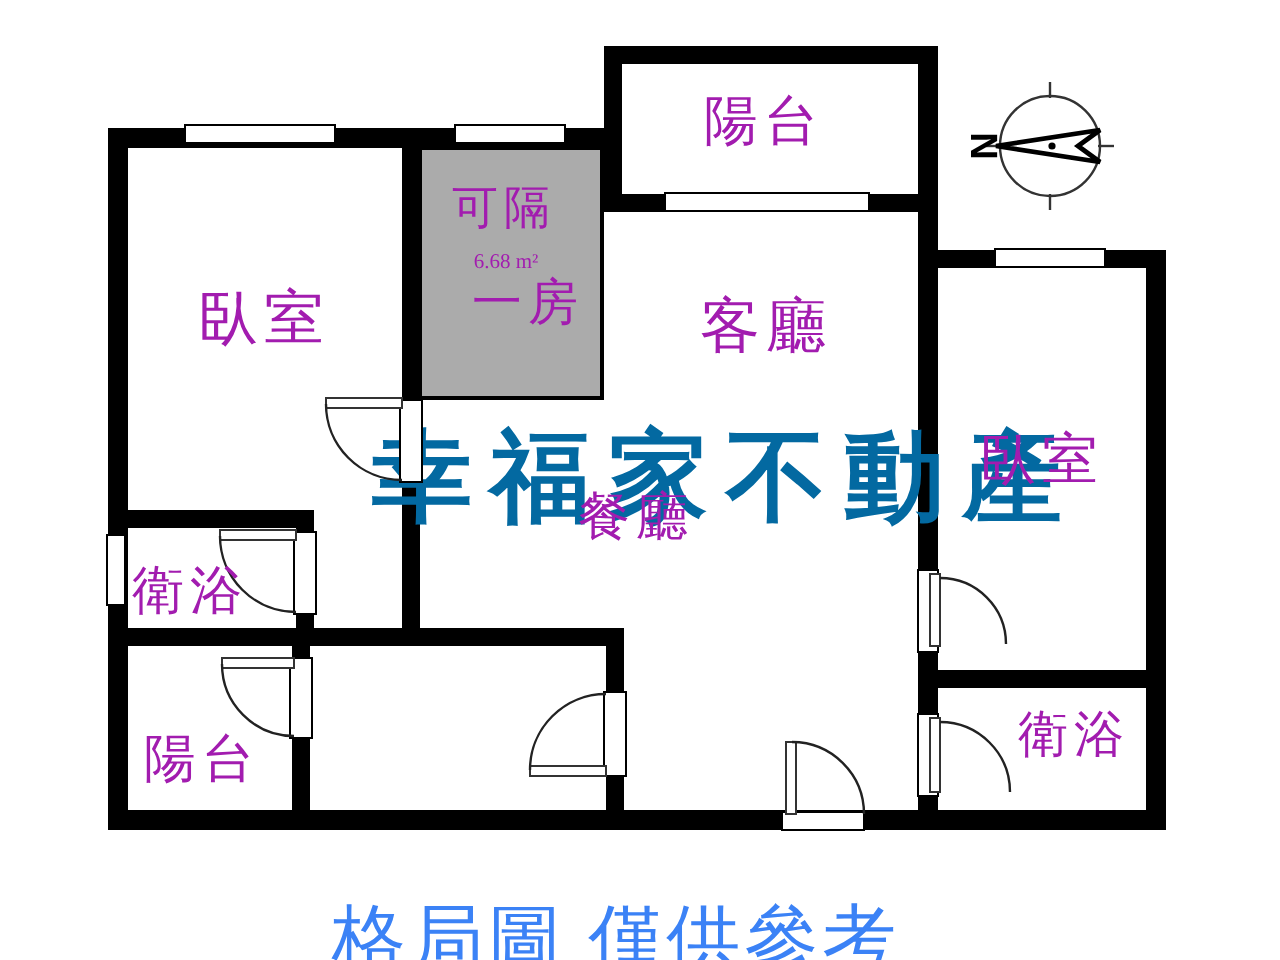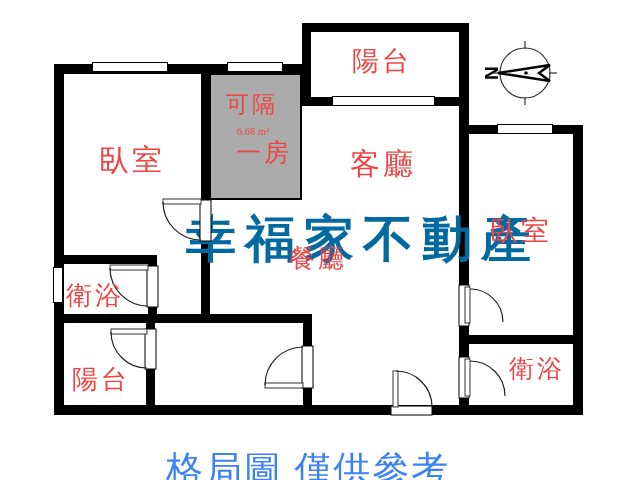--- a/index.html
+++ b/index.html
@@ -6,21 +6,21 @@
   .canvas{position:relative;width:640px;height:480px;background:#fff;overflow:hidden;
           font-family:"Liberation Serif","DejaVu Serif",serif;}
   .wall{position:absolute;background:#000;z-index:2;}
   .grayroom{position:absolute;left:209px;top:73px;width:93px;height:127px;
             background:#ababab;border:2px solid #000;box-sizing:border-box;z-index:1;}
   .win{position:absolute;background:#fff;border:1px solid #000;box-sizing:border-box;z-index:3;}
   .overlay{position:absolute;left:0;top:0;z-index:5;}
   .wm{position:absolute;left:323px;top:239px;transform:translate(-50%,-50%);
       z-index:4;font-family:"Liberation Sans","DejaVu Sans",sans-serif;
       font-weight:bold;font-size:50px;letter-spacing:9px;color:#9d9d9d;white-space:nowrap;}
-  .lbl{position:absolute;transform:translate(-50%,-50%);color:#ef4444;z-index:6;
+  .lbl{position:absolute;transform:translate(-50%,-50%);color:#a21caf;z-index:6;
        white-space:nowrap;letter-spacing:3px;line-height:1;}
   .caption{position:absolute;left:308px;top:446px;transform:translate(-50%,-50%);
            font-size:37px;color:#3b82f6;letter-spacing:2px;white-space:nowrap;z-index:6;margin-top:24px;}
   .area{font-size:10.5px;letter-spacing:0;text-align:center;}
 </style>
 </head>
 <body>
 
 <div class="canvas">
 

